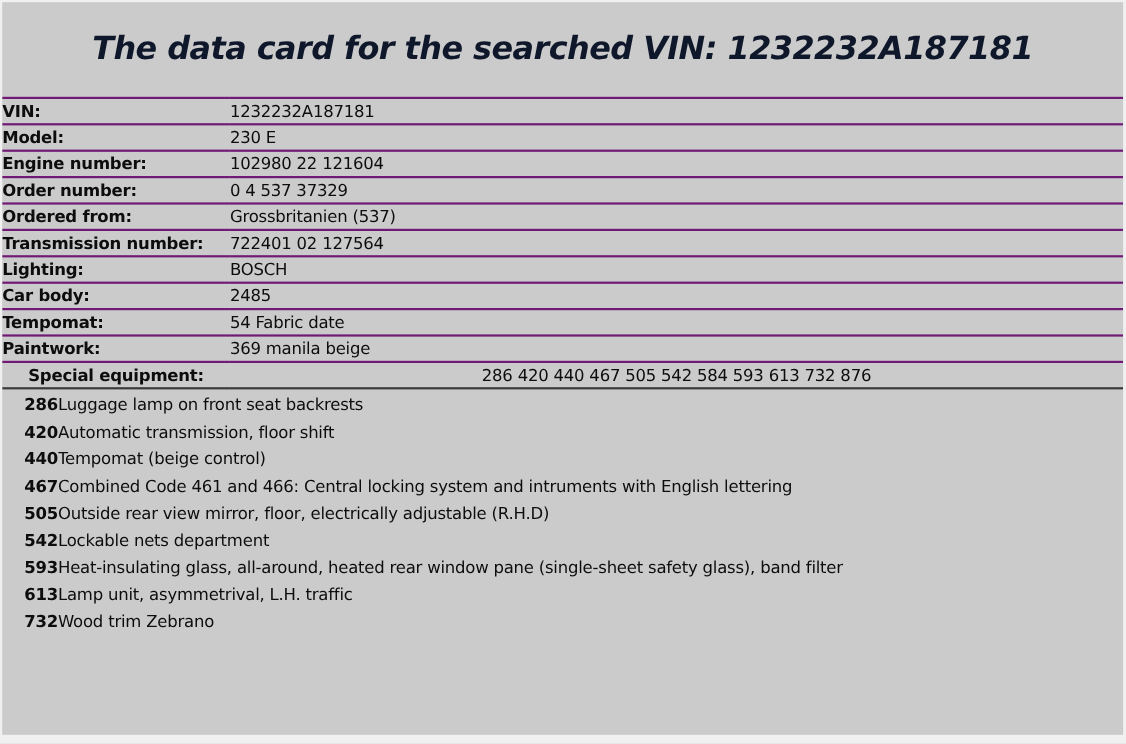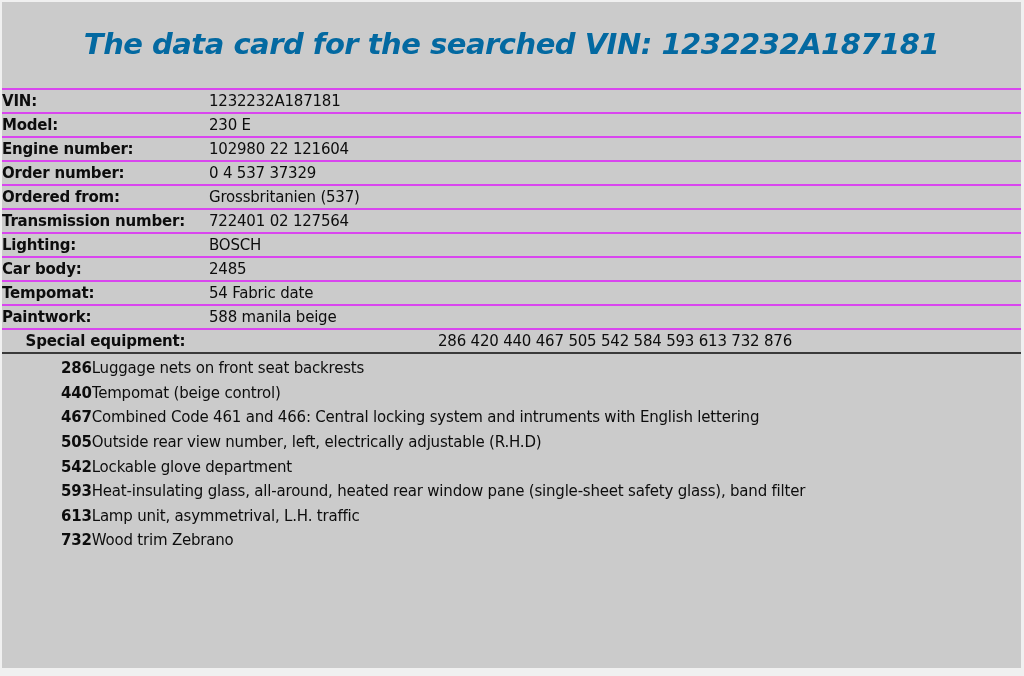--- a/index.html
+++ b/index.html
@@ -24,30 +24,30 @@
     overflow: hidden;
   }
   .title {
     height: 86px;
     padding-top: 25px;
     text-align: center;
     font-size: 29px;
     font-weight: bold;
     font-style: italic;
     letter-spacing: -0.5px;
-    color: #0369a1;
+    color: #0f172a;
     white-space: nowrap;
   }
   table.datacard {
     width: 100%;
     border-collapse: collapse;
     table-layout: fixed;
   }
   table.datacard tr {
-    border-top: 2px solid #d946ef;
+    border-top: 2px solid #701a75;
   }
   table.datacard tr:last-child {
     border-bottom: 2px solid #3a3a3a;
     text-align: center;
   }
   table.datacard td {
     height: 24px;
     font-size: 15px;
     letter-spacing: -0.2px;
     vertical-align: middle;
@@ -68,21 +68,20 @@
     align-items: center;
     height: 24.6px;
     font-size: 15px;
     letter-spacing: -0.2px;
     white-space: nowrap;
   }
   .equip-row .code {
     font-weight: bold;
     flex: 0 0 50px;
     padding-left: 20px;
-    margin-left: 39px;
   }
   .equip-row .desc {
     flex: 1 1 auto;
     overflow: hidden;
   }
 </style>
 </head>
 <body>
 
 <div class="frame">
@@ -123,49 +122,53 @@
         <tr>
           <td class="lbl">Car body:</td>
           <td class="val">2485</td>
         </tr>
         <tr>
           <td class="lbl">Tempomat:</td>
           <td class="val">54 Fabric date</td>
         </tr>
         <tr>
           <td class="lbl">Paintwork:</td>
-          <td class="val">588 manila beige</td>
+          <td class="val">369 manila beige</td>
         </tr>
         <tr>
           <td class="lbl">Special equipment:</td>
           <td class="val">286 420 440 467 505 542 584 593 613 732 876</td>
         </tr>
       </tbody>
     </table>
 
     <div class="equip-list">
       <div class="equip-row">
         <span class="code">286</span>
-        <span class="desc">Luggage nets on front seat backrests</span>
+        <span class="desc">Luggage lamp on front seat backrests</span>
+      </div>
+      <div class="equip-row">
+        <span class="code">420</span>
+        <span class="desc">Automatic transmission, floor shift</span>
       </div>
       <div class="equip-row">
         <span class="code">440</span>
         <span class="desc">Tempomat (beige control)</span>
       </div>
       <div class="equip-row">
         <span class="code">467</span>
         <span class="desc">Combined Code 461 and 466: Central locking system and intruments with English lettering</span>
       </div>
       <div class="equip-row">
         <span class="code">505</span>
-        <span class="desc">Outside rear view number, left, electrically adjustable (R.H.D)</span>
+        <span class="desc">Outside rear view mirror, floor, electrically adjustable (R.H.D)</span>
       </div>
       <div class="equip-row">
         <span class="code">542</span>
-        <span class="desc">Lockable glove department</span>
+        <span class="desc">Lockable nets department</span>
       </div>
       <div class="equip-row">
         <span class="code">593</span>
         <span class="desc">Heat-insulating glass, all-around, heated rear window pane (single-sheet safety glass), band filter</span>
       </div>
       <div class="equip-row">
         <span class="code">613</span>
         <span class="desc">Lamp unit, asymmetrival, L.H. traffic</span>
       </div>
       <div class="equip-row">

